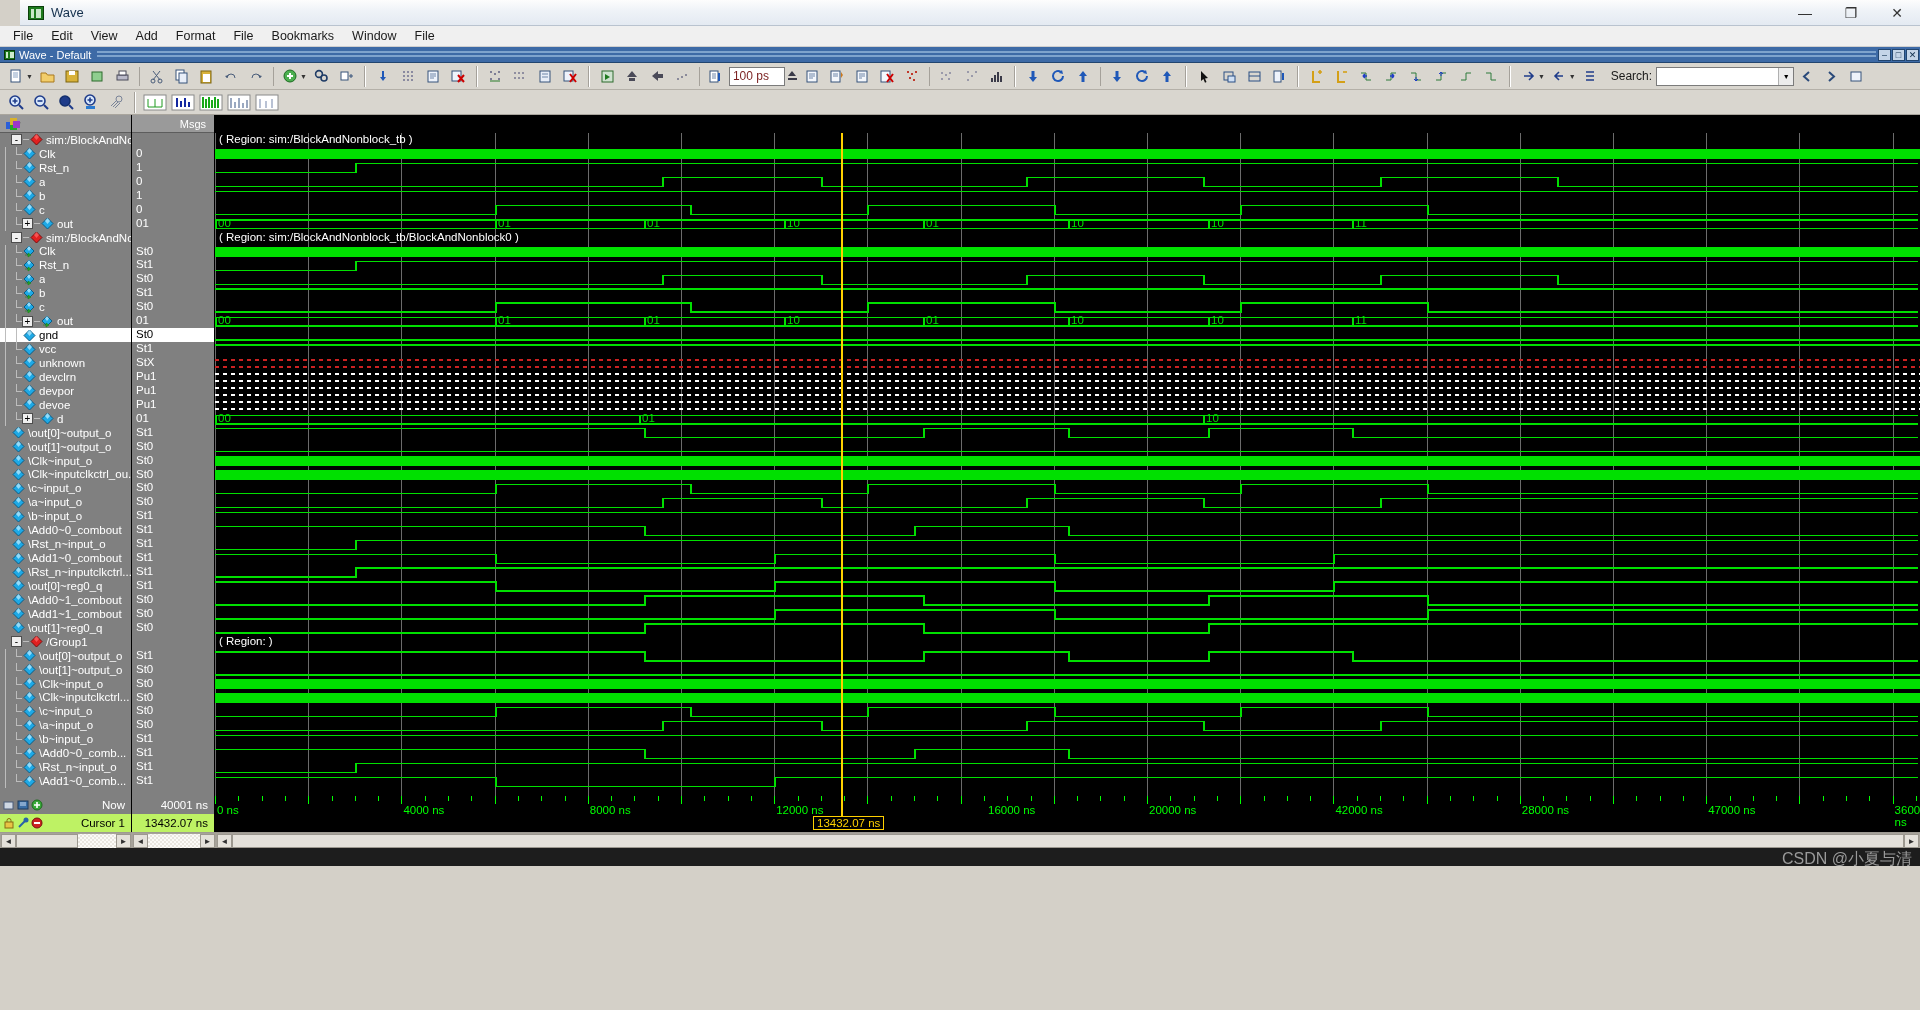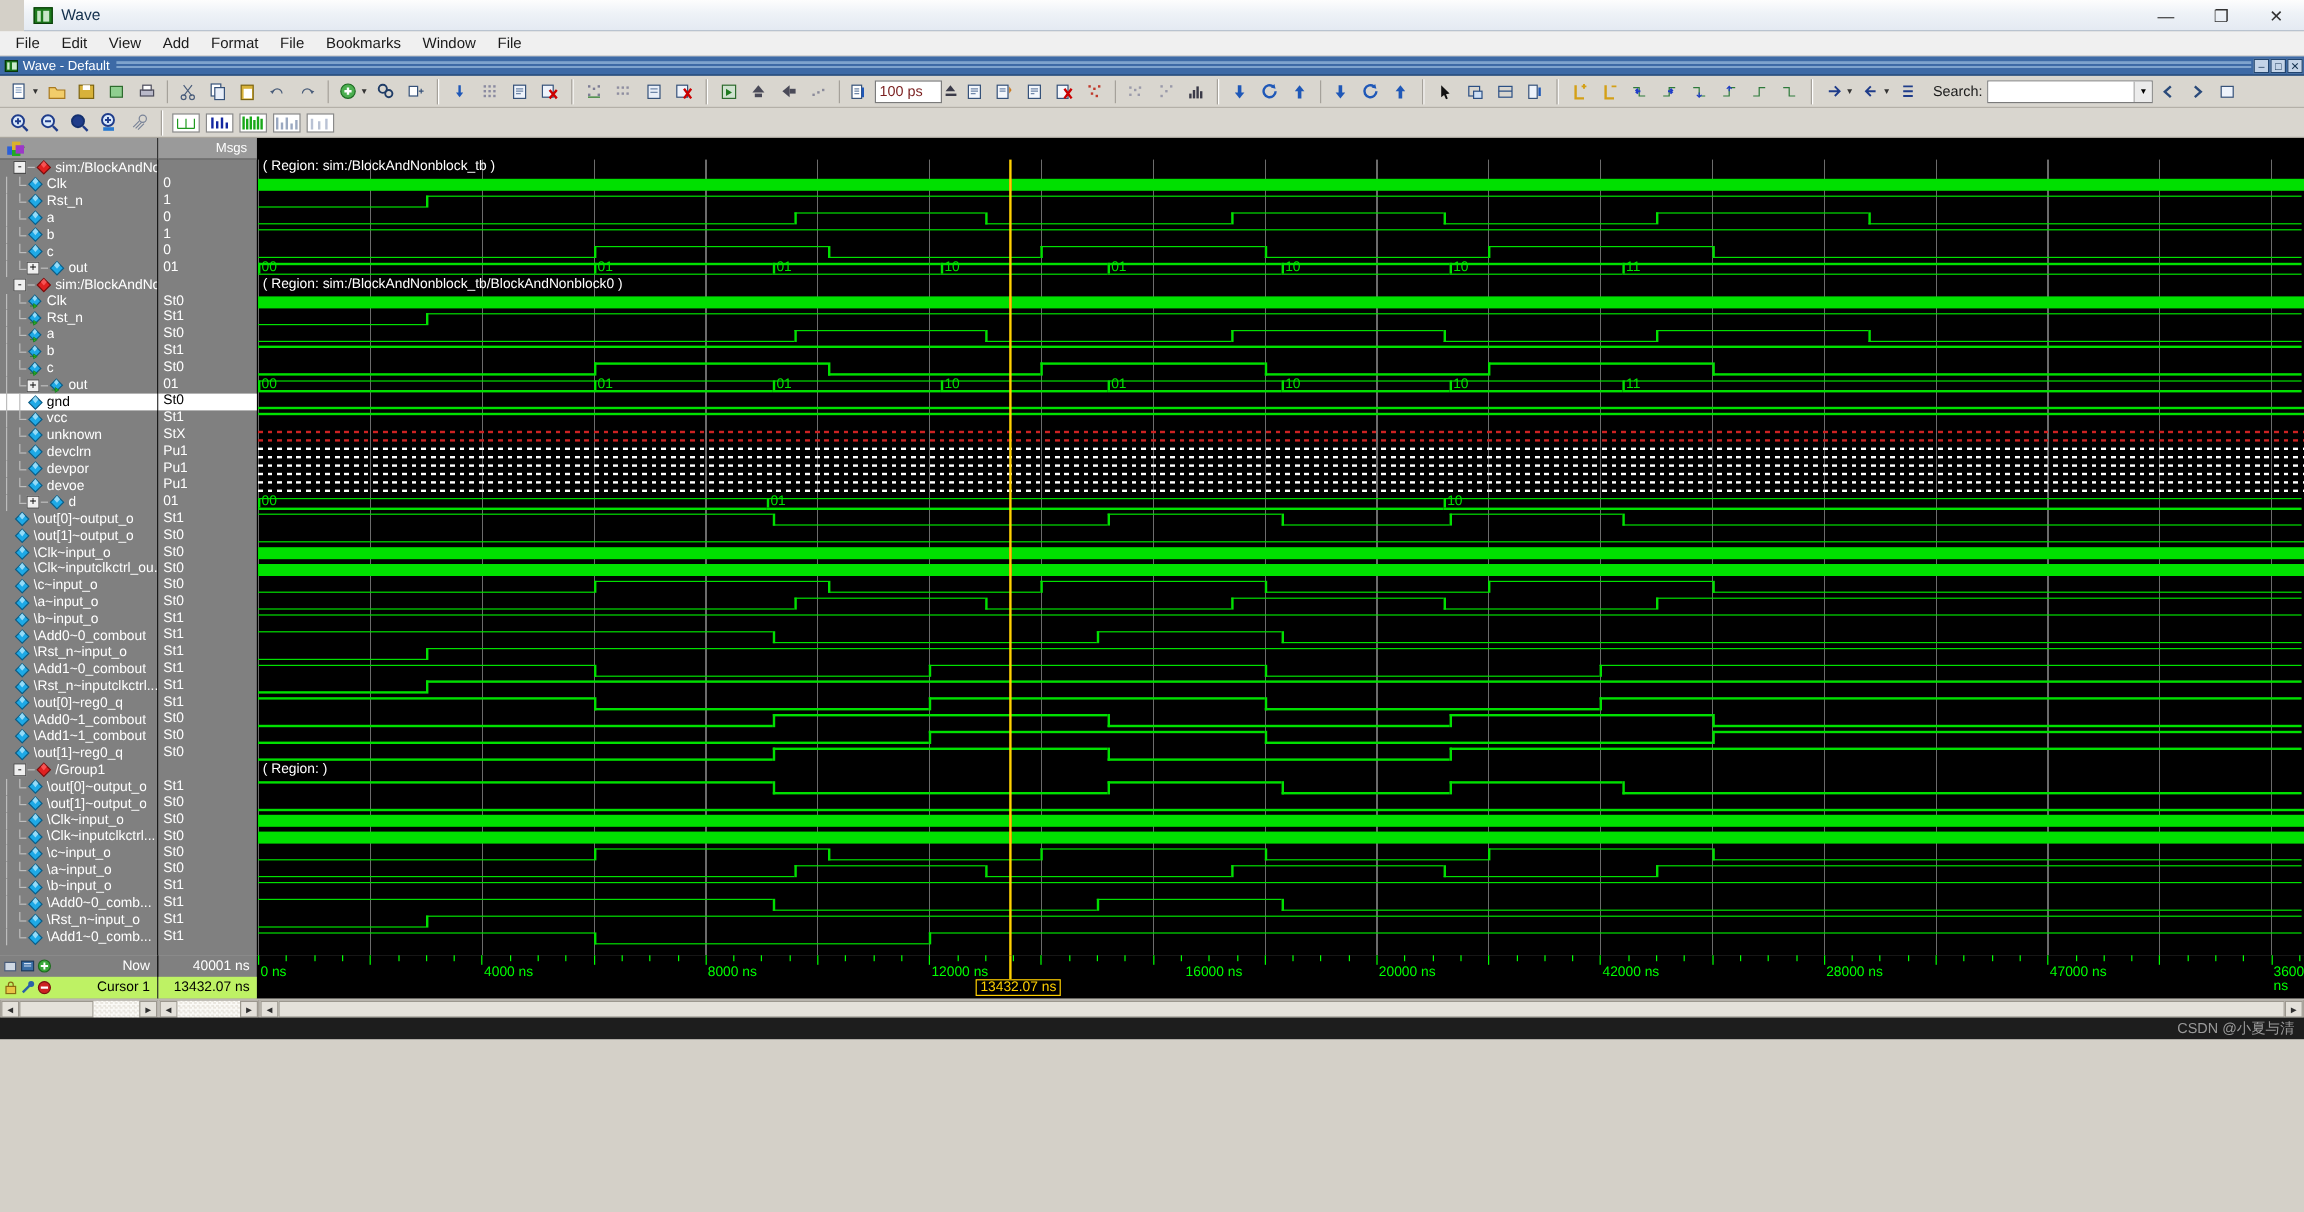--- a/index.html
+++ b/index.html
@@ -154,21 +154,21 @@
   #sbrow { display:flex; height:16px; background:#d4d0c8; border-top:1px solid #9e9a92;}
   .sb { height:16px; display:flex; align-items:center; background:#f1efe9; border:1px solid #a6a29a;}
   .sbarrow { width:15px; height:14px; background:#e4e1da; border:1px solid #9c988f; display:flex;
              align-items:center; justify-content:center; font-size:8px; color:#303030;}
   .sbtrack { flex:1; height:14px;
     background: repeating-conic-gradient(#e9e6df 0% 25%, #fbfaf7 0% 50%) 0/4px 4px;}
   .sbthumb { height:14px; background:#e4e1da; border:1px solid #9c988f;}
 
   
   #statusbar { height:18px; background:#1d1d1d; position:relative;}
-  #watermark { position:absolute; right:8px; top:1px; color:#9a9a9a; font-size:12px;}
+  #watermark { position:absolute; right:8px; top:1px; color:#9a9a9a; font-size:16px;}
 </style>
 </head>
 <body>
 
 <div id="titlebar">
   <span class="app-ico"></span>
   <span class="title-text">Wave</span>
   <div id="wincontrols">
     <div class="wbtn">—</div>
     <div class="wbtn">❐</div>

